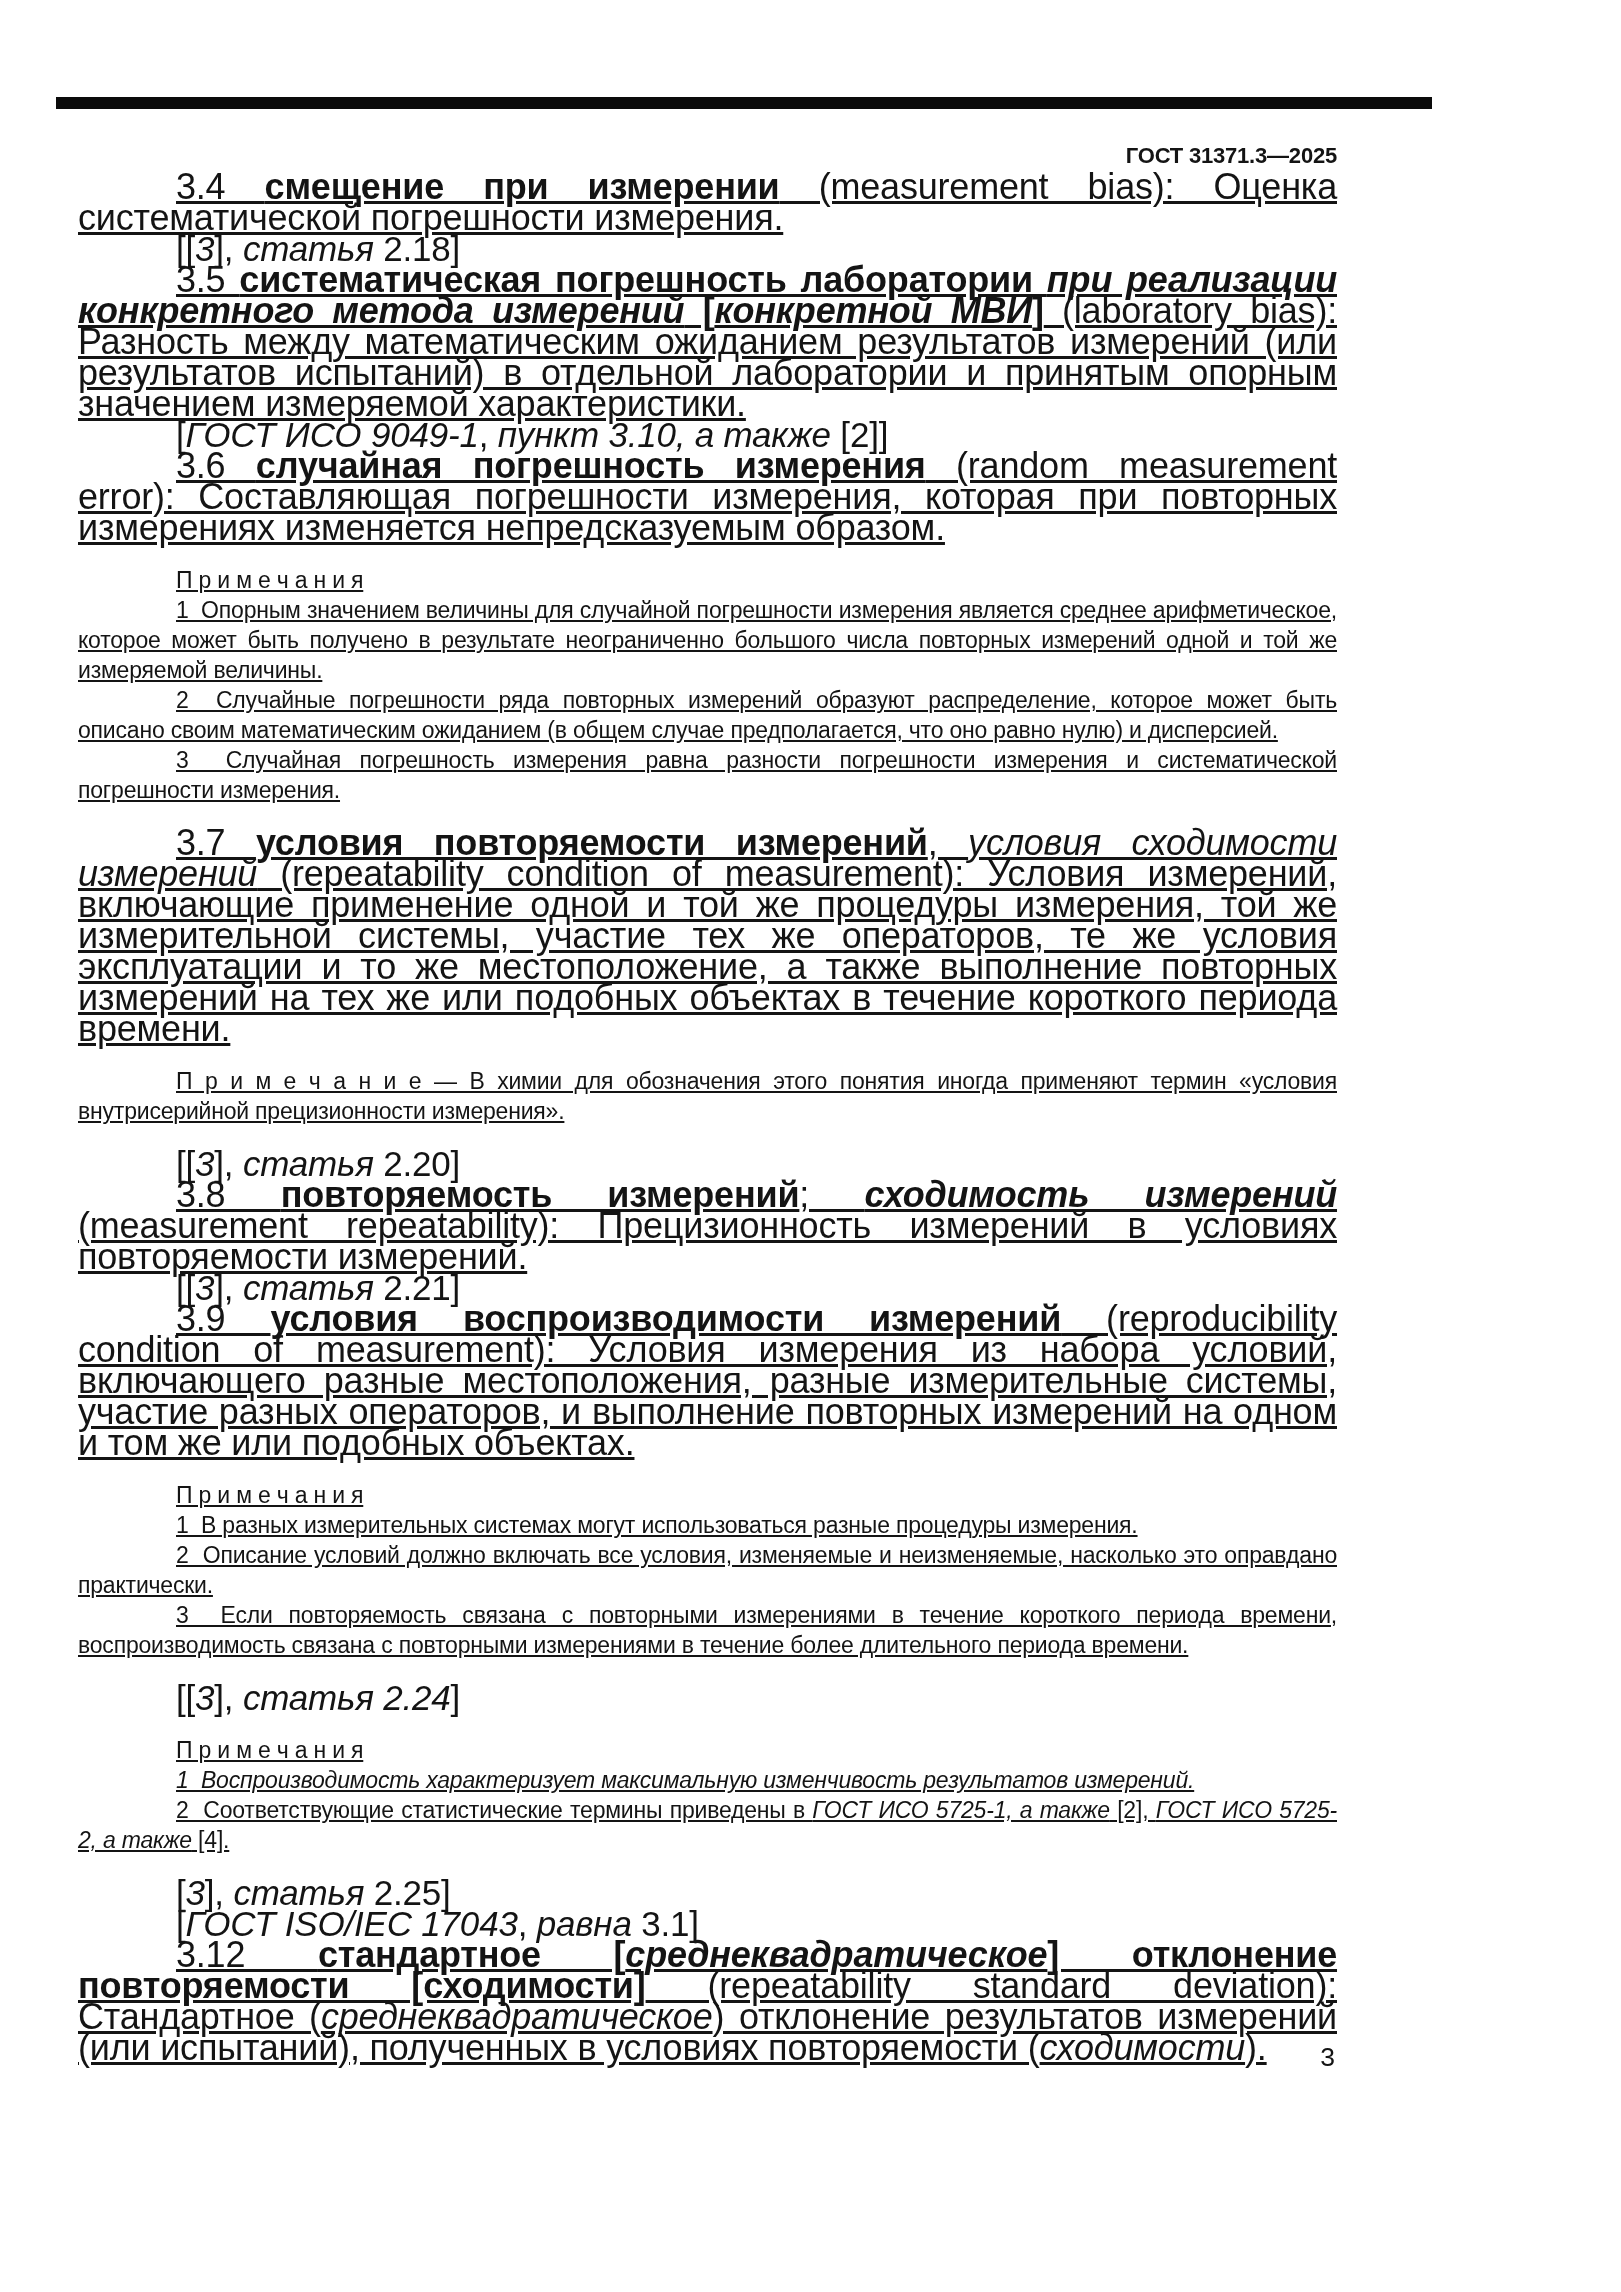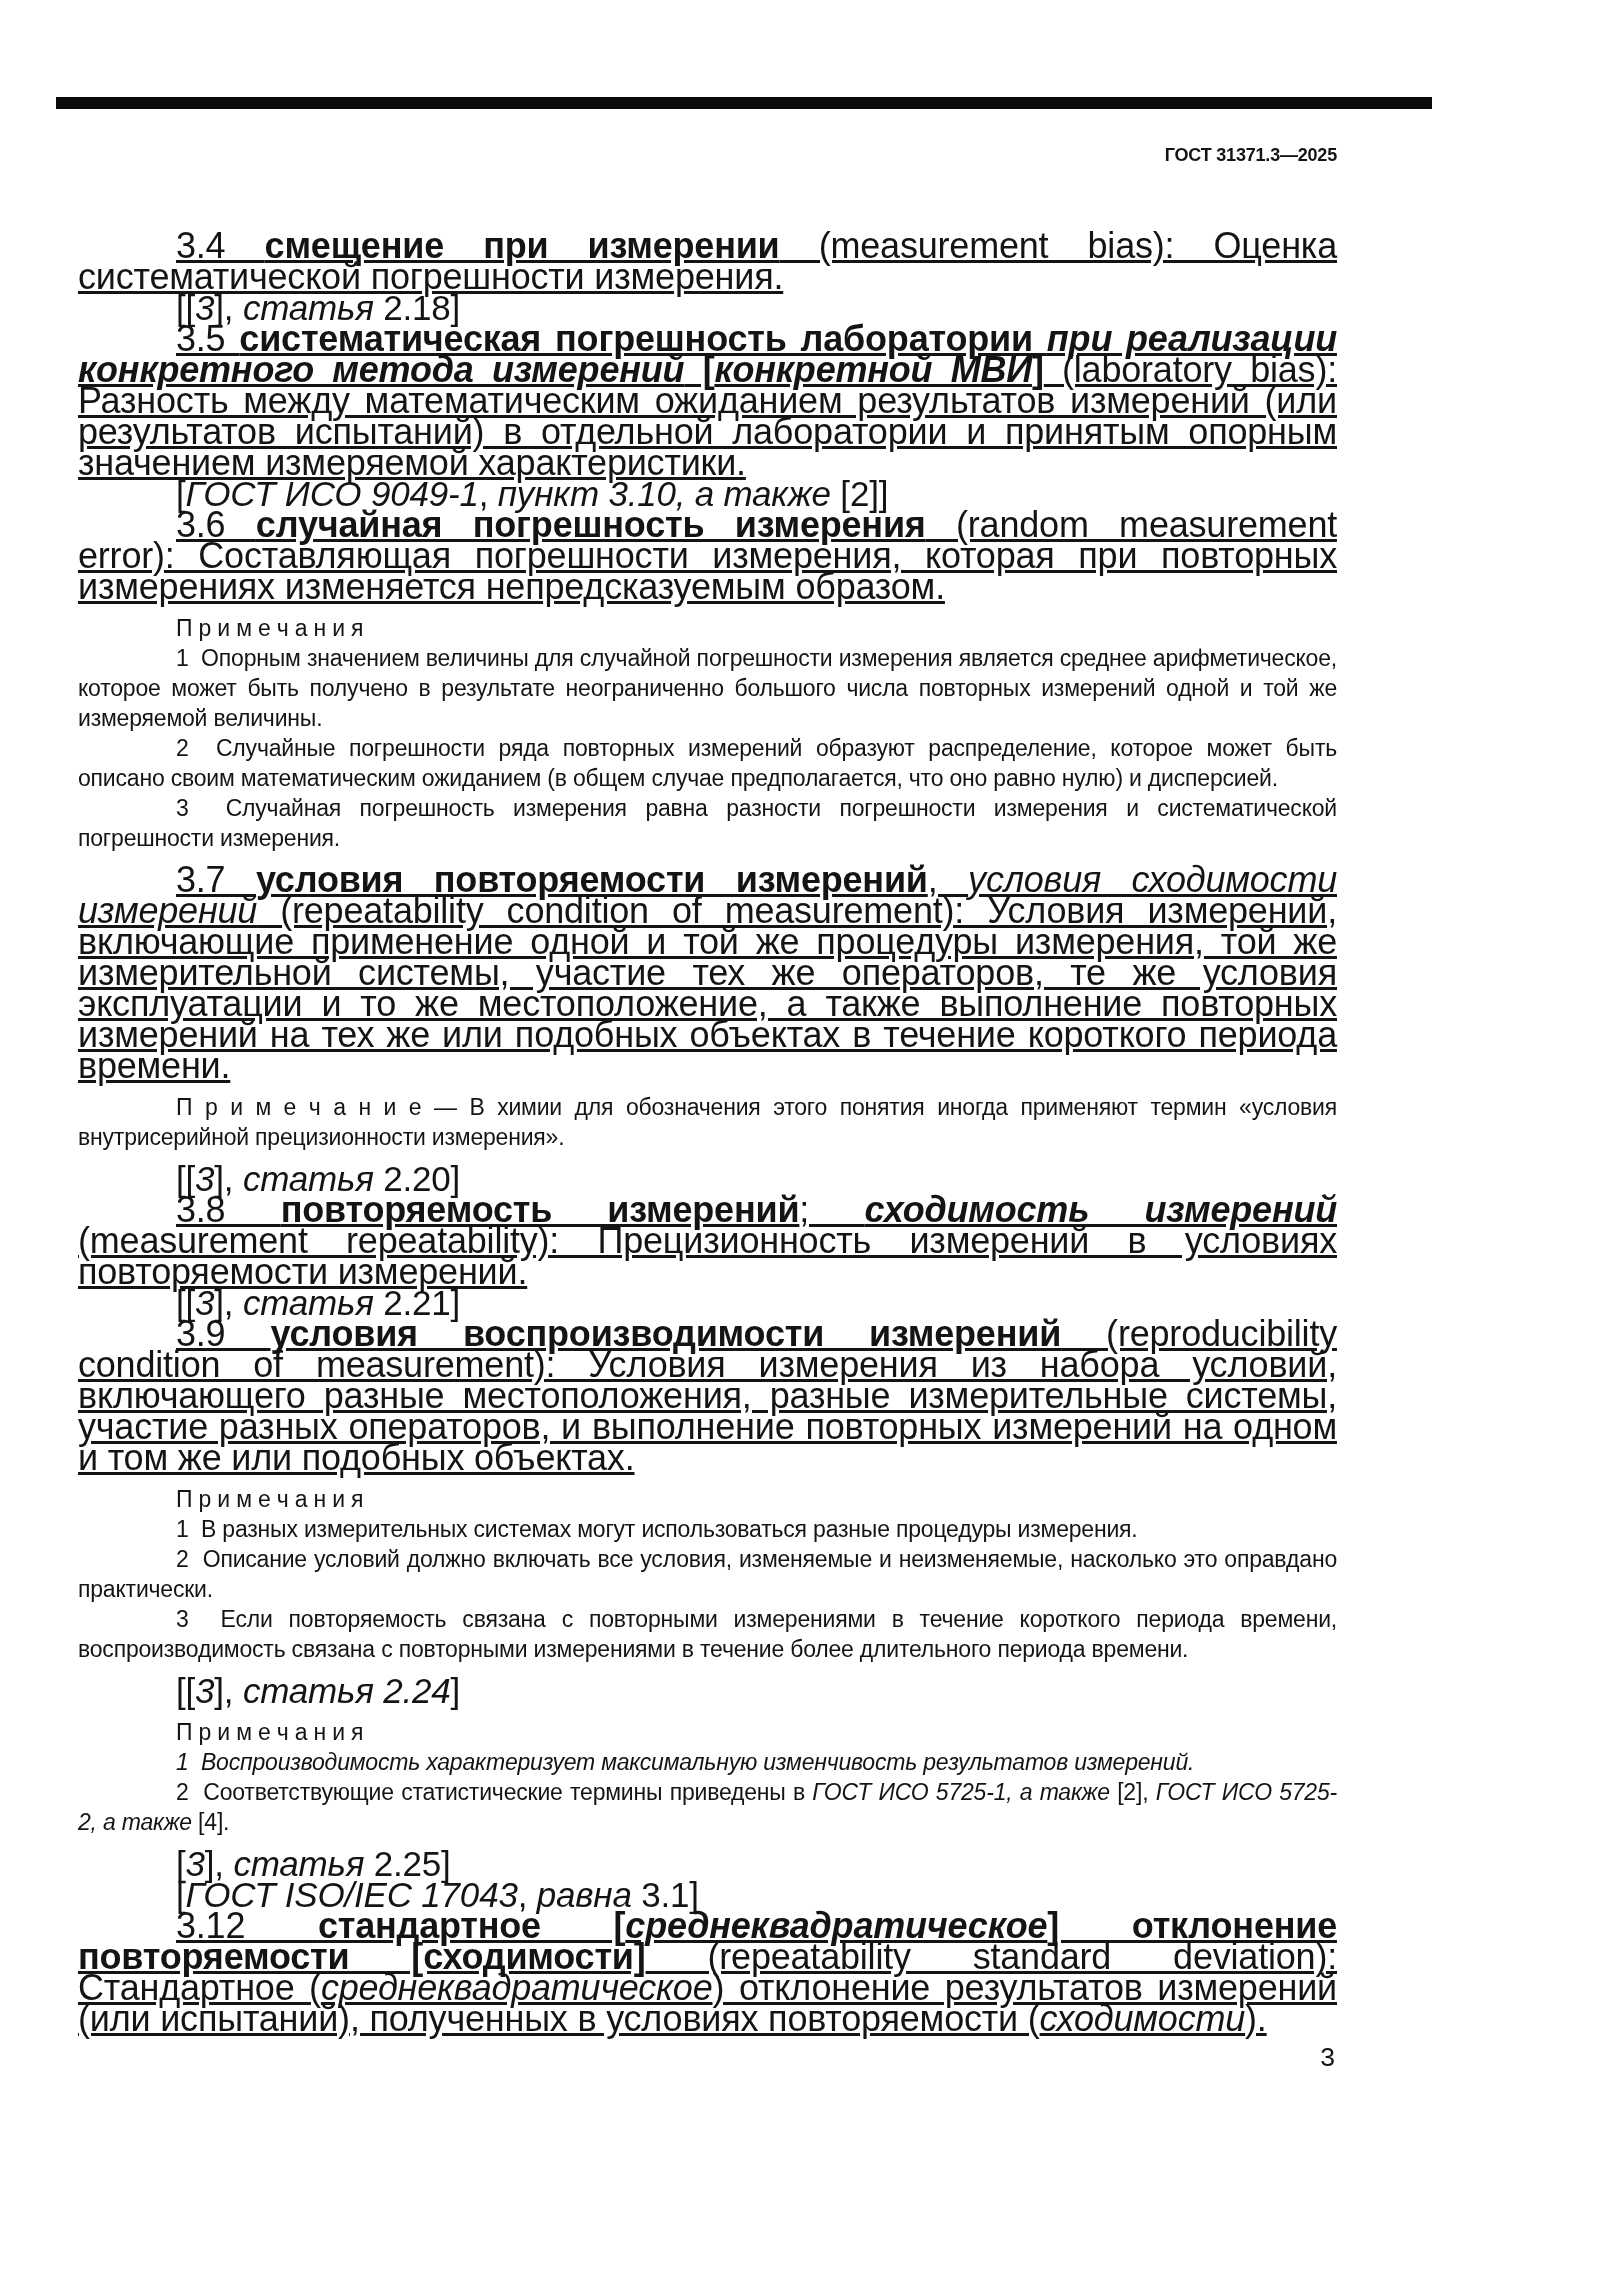--- a/index.html
+++ b/index.html
@@ -15,38 +15,37 @@
     position:absolute; left:56px; top:97px;
     width:1376px; height:11.8px;
     background:#0b0b0b;
   }
   .content {
     position:absolute; left:78px; top:140px; width:1259px;
   }
   .doc-header {
     text-align:right;
     font-weight:bold;
-    font-size:18px;
+    font-size:22px;
     line-height:31px;
-    margin-bottom:59px;
     letter-spacing:-0.2px;
   }
   .para {
     font-size:36px; line-height:31px;
     text-align:justify;
     text-indent:98px;
     letter-spacing:-0.2px;
     text-decoration:underline;
   }
   .ref {
     font-size:35px; line-height:31px;
     text-indent:98px;
     letter-spacing:-0.2px;
   }
-  .notes { margin:11px 0; }
+  .notes { margin:22px 0;text-decoration:underline; }
   .note-line {
     font-size:23px; line-height:30px;
     text-align:justify;
     text-indent:98px;
     letter-spacing:-0.2px;
   }
   .run-b  { font-weight:bold; }
   .run-i  { font-style:italic; }
   .run-bi { font-weight:bold; font-style:italic; }
   .pagenum {

